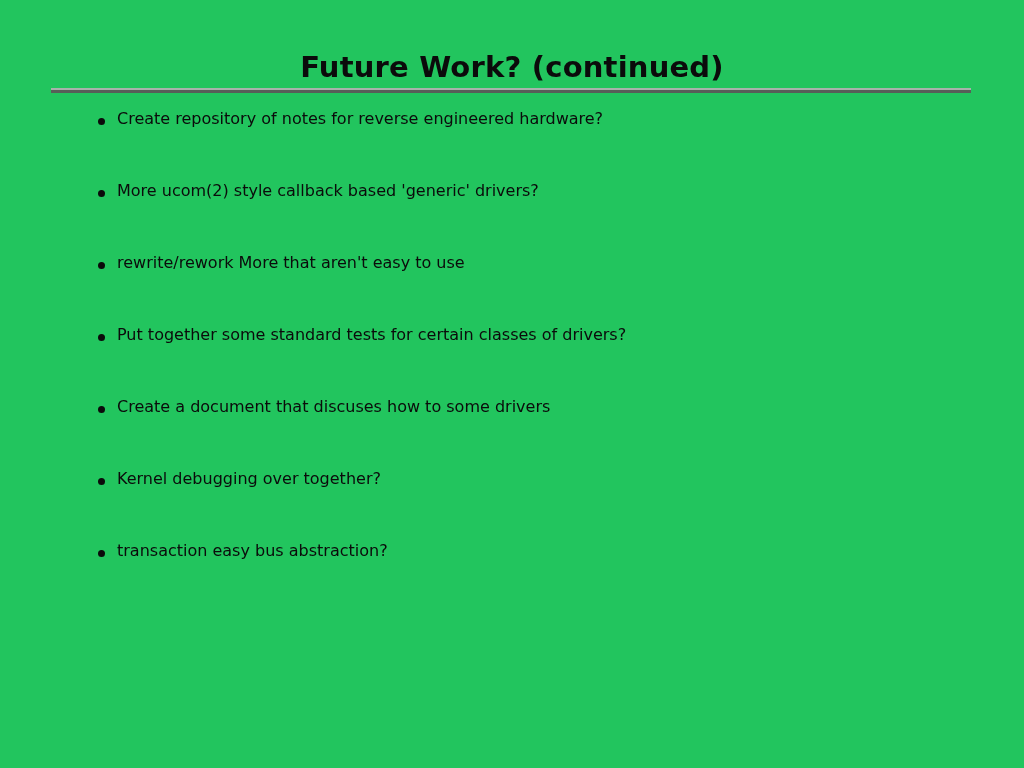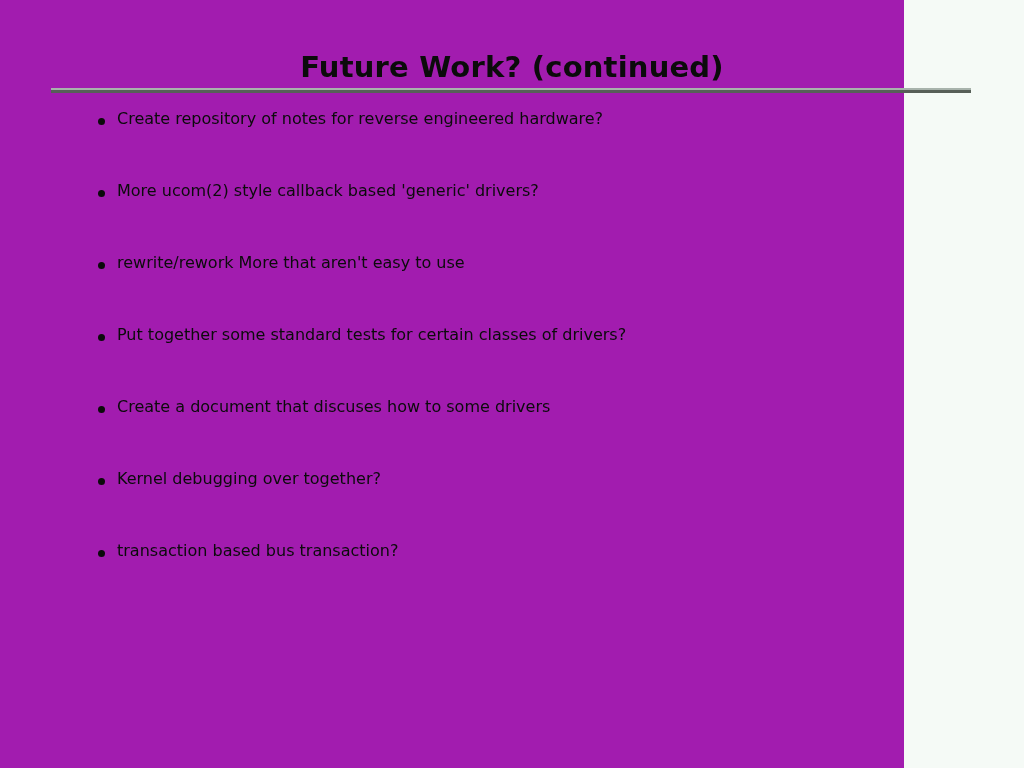--- a/index.html
+++ b/index.html
@@ -10,23 +10,23 @@
   body {
     width: 1024px;
     height: 768px;
     background: #f5faf6;
     font-family: "DejaVu Sans", sans-serif;
     overflow: hidden;
   }
 
   .slide {
     position: relative;
-    width: 904px;
+    width: 1024px;
     height: 768px;
-    background: #a21caf;
+    background: #22c55e;
   }
 
   
   .slide-title {
     position: absolute;
     left: 0;
     top: 50px;
     width: 1024px;
     text-align: center;
     font-family: "DejaVu Sans", sans-serif;
@@ -129,17 +129,17 @@
     <li class="bullet-item">
       <span class="bullet-marker"></span>
       <span class="bullet-text">Create a document that discuses how to some drivers</span>
     </li>
     <li class="bullet-item">
       <span class="bullet-marker"></span>
       <span class="bullet-text">Kernel debugging over together?</span>
     </li>
     <li class="bullet-item">
       <span class="bullet-marker"></span>
-      <span class="bullet-text">transaction based bus transaction?</span>
+      <span class="bullet-text">transaction easy bus abstraction?</span>
     </li>
   </ul>
 
 </div>
 
 </body></html>

